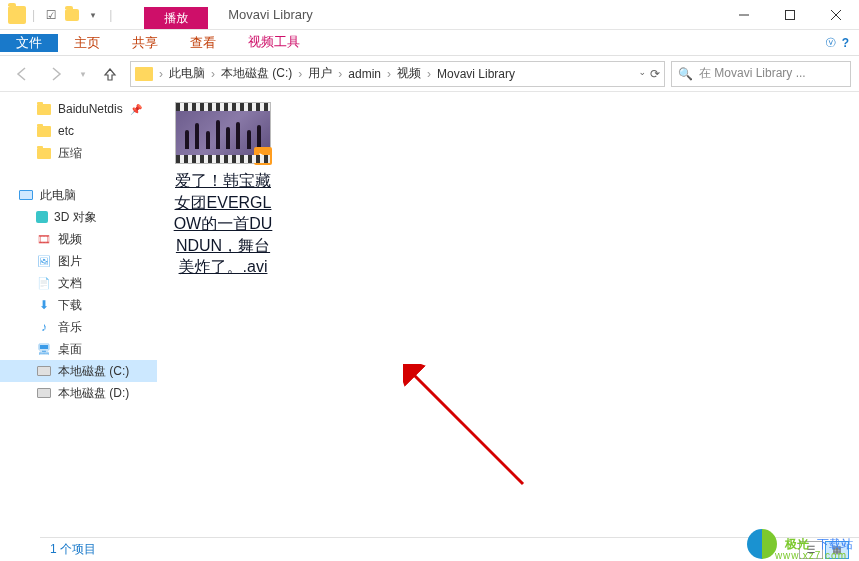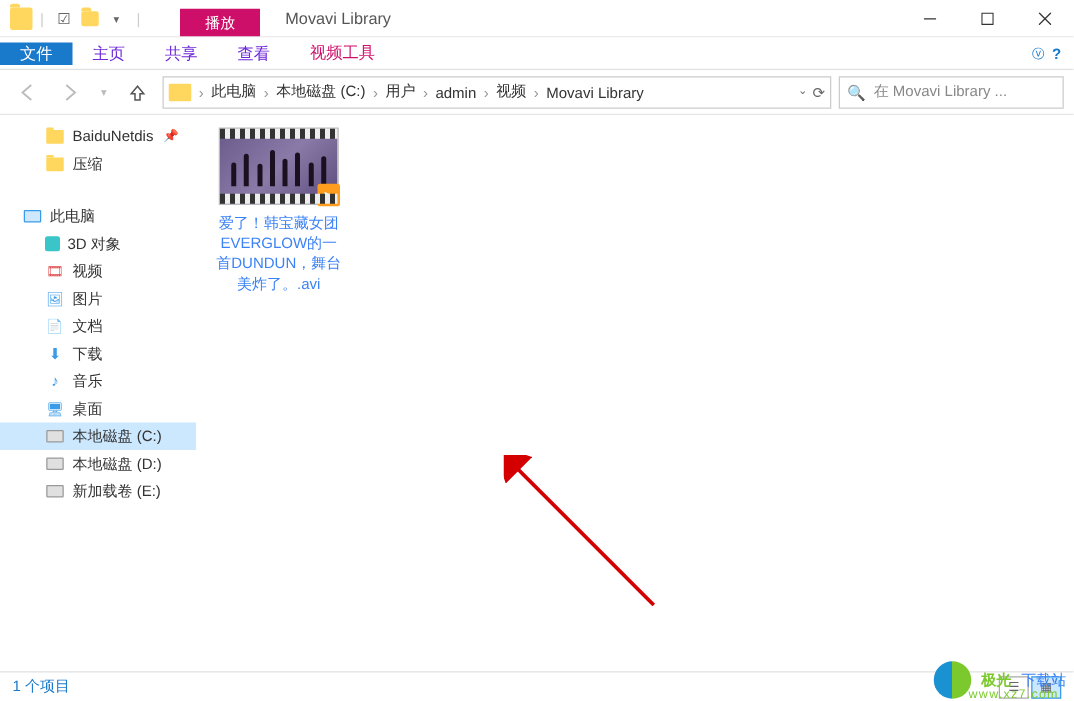--- a/index.html
+++ b/index.html
@@ -13,21 +13,21 @@
 .qat-sep { color: #ccc; margin: 0 2px; }
 .qat-btn { width: 20px; height: 20px; display: flex; align-items: center; justify-content: center; color: #666; }
 .titlebar .tabs-area { display: flex; align-items: flex-end; margin-left: 30px; height: 100%; }
 .context-tab { height: 22px; padding: 0 20px; background: #ce0f69; color: #fff; display: flex; align-items: center; font-size: 12px; }
 .window-title { margin-left: 20px; color: #555; font-size: 13px; }
 .win-controls { margin-left: auto; display: flex; height: 100%; }
 .win-btn { width: 46px; height: 100%; display: flex; align-items: center; justify-content: center; color: #333; }
 
 
 .ribbon-tabs { height: 26px; background: #fff; display: flex; align-items: center; border-bottom: 1px solid #e1e1e1; }
-.ribbon-tab { padding: 0 16px; display: flex; align-items: center; color: #6d28d9; font-size: 13px; }
+.ribbon-tab { padding: 0 16px; display: flex; align-items: center; color: #c2410c; font-size: 13px; }
 .ribbon-tab.file { background: #1979ca; color: #fff; }
 .ribbon-tab.context { color: #ce0f69; border-bottom: 2px solid transparent; }
 .ribbon-right { margin-left: auto; display: flex; align-items: center; padding-right: 10px; gap: 6px; color: #1979ca; }
 
 
 .addrbar { height: 36px; display: flex; align-items: center; padding: 4px 8px; gap: 6px; border-bottom: 1px solid #e5e5e5; }
 .nav-btn { width: 28px; height: 28px; display: flex; align-items: center; justify-content: center; color: #999; }
 .nav-btn.enabled { color: #333; }
 .breadcrumb-box { flex: 1; height: 26px; border: 1px solid #ccc; display: flex; align-items: center; padding: 0 4px; }
 .bc-icon { width: 18px; height: 14px; background: #ffd75e; margin-right: 4px; border-radius: 1px; }
@@ -59,26 +59,26 @@
 
 .content-pane { flex: 1; padding: 10px 16px; position: relative; }
 .file-item { width: 100px; text-align: center; }
 .thumb { width: 96px; height: 62px; border: 1px solid #bbb; background: linear-gradient(135deg,#6a5a8a,#8a7aa8,#5a4a7a); position: relative; margin: 0 auto 6px; }
 .thumb::before, .thumb::after { content:''; position:absolute; left:0; right:0; height:8px; background: repeating-linear-gradient(90deg,#333 0 4px,#eee 4px 8px); }
 .thumb::before { top: 0; }
 .thumb::after { bottom: 0; }
 .thumb .dancers { position:absolute; left:6px; right:6px; top:14px; bottom:14px; display:flex; align-items:flex-end; justify-content:space-around; }
 .thumb .dancers span { width:4px; background:#1a1020; border-radius:2px 2px 0 0; }
 .play-badge { position:absolute; right:-2px; bottom:-2px; width:18px; height:18px; background:#ff9d1f; border-radius:2px; display:flex; align-items:center; justify-content:center; color:#fff; font-size:9px; }
-.file-name { font-size: 12px; line-height: 1.35; color: #3b82f6; word-break: break-all; }
+.file-name { font-size: 16px; line-height: 1.35; color: #0f172a; word-break: break-all; text-decoration: underline; }
 
 .arrow-annotation { position: absolute; left: 246px; top: 272px; pointer-events: none; }
 
 
-.statusbar { height: 24px; border-top: 1px solid #e1e1e1; display: flex; align-items: center; padding: 0 10px; color: #1979ca; }
+.statusbar { height: 24px; border-top: 1px solid #e1e1e1; display: flex; align-items: center; padding: 0 10px; color: #1979ca; margin-left: 40px; }
 .view-switch { margin-left: auto; display: flex; gap: 2px; }
 .view-btn { width: 24px; height: 18px; border: 1px solid #aaa; display:flex; align-items:center; justify-content:center; font-size:10px; color:#666; }
 .view-btn.active { background:#cce8ff; border-color:#3a9be8; }
 
 
 .watermark { position: absolute; right: 6px; bottom: 2px; display: flex; align-items: center; gap: 8px; font-size: 14px; }
 .watermark .logo { width: 30px; height: 30px; border-radius: 50%; background: conic-gradient(#7cc92e 0 180deg,#1a92d1 180deg 360deg); }
 .wm-text1 { color: #7cc92e; font-weight: bold; }
 .wm-text2 { color: #3b82f6; font-weight: normal; }
 .wm-url { position:absolute; right:12px; bottom:0; font-size:10px; color:#7cc92e; letter-spacing:1px; }
@@ -179,20 +179,26 @@
         <span class="nav-ico">
           <span class="ico-folder"></span>
         </span>
         <span class="nav-label">BaiduNetdis</span>
         <span style="color:#888;margin-left:2px;font-size:10px;">📌</span>
       </div>
     <div class="nav-item sub">
         <span class="nav-ico">
           <span class="ico-folder"></span>
         </span>
+        <span class="nav-label">etc</span>
+      </div>
+    <div class="nav-item sub">
+        <span class="nav-ico">
+          <span class="ico-folder"></span>
+        </span>
         <span class="nav-label">压缩</span>
       </div>
     <div style="height:10px;"></div>
     <div style="height:10px;"></div>
     <div class="nav-item">
         <span class="nav-ico">
           <span class="ico-pc"></span>
         </span>
         <span class="nav-label">此电脑</span>
       </div>
@@ -228,26 +234,20 @@
         <span class="nav-ico">
           <span class="ico-drive"></span>
         </span>
         <span class="nav-label">本地磁盘 (C:)</span>
       </div>
     <div class="nav-item sub">
         <span class="nav-ico">
           <span class="ico-drive"></span>
         </span>
         <span class="nav-label">本地磁盘 (D:)</span>
-      </div>
-    <div class="nav-item sub">
-        <span class="nav-ico">
-          <span class="ico-drive"></span>
-        </span>
-        <span class="nav-label">新加载卷 (E:)</span>
       </div>
   </div>
 
   <div class="content-pane">
     <div class="file-item">
       <div class="thumb">
         <div class="dancers">
           <span style="height:60%"></span>
             <span style="height:80%"></span>
             <span style="height:55%"></span>

